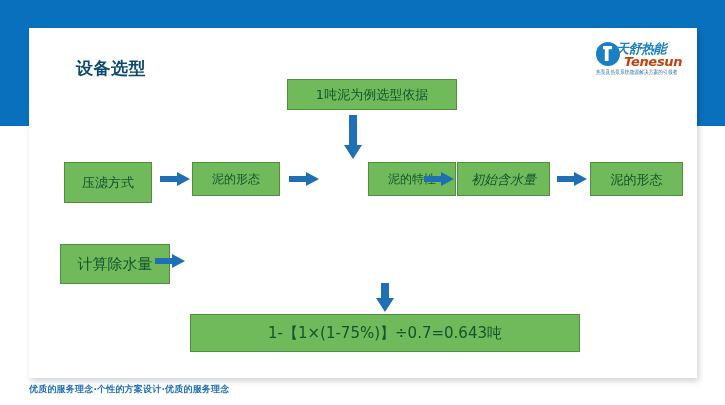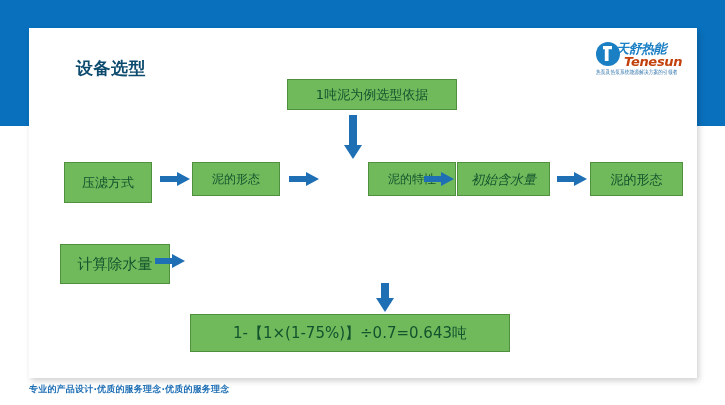--- a/index.html
+++ b/index.html
@@ -133,21 +133,21 @@
     line-height: 1;
   }
   .gbox.top-note   { left: 287px; top: 79px;  width: 170px; height: 31px; font-size: 13px; }
   .gbox.f1 { left: 64px;  top: 162px; width: 88px;  height: 41px; font-size: 13px; }
   .gbox.f2 { left: 192px; top: 162px; width: 88px;  height: 34px; font-size: 12px; }
   .gbox.f3 { left: 328px; top: 162px; width: 88px;  height: 34px; font-size: 12px; margin-left: 40px; }
   .gbox.f4 { left: 457px; top: 162px; width: 93px;  height: 34px; font-size: 13px; font-style: italic; }
   .gbox.f5 { left: 590px; top: 162px; width: 93px;  height: 34px; font-size: 13px; }
   .gbox.s1 { left: 60px;  top: 244px; width: 110px; height: 40px; font-size: 15px; }
   .gbox.s2 { left: 193px; top: 242px; width: 378px; height: 38px; font-size: 14px; }
-  .gbox.result { left: 190px; top: 314px; width: 320px; height: 38px; font-size: 15px; }
+  .gbox.result { left: 190px; top: 314px; width: 390px; height: 38px; font-size: 15px; }
 
   
   .harrow {
     position: absolute;
     width: 30px;
     height: 14px;
   }
   .harrow .shaft {
     position: absolute;
     left: 0; top: 4px;
@@ -267,15 +267,15 @@
     <div class="head"></div>
   </div>
 
   <div class="varrow v2">
     <div class="vshaft"></div>
     <div class="vhead"></div>
   </div>
 
   <div class="gbox result">1-【1×(1-75%)】÷0.7=0.643吨</div>
 
-  <div class="footer">专业的产品设计·优质的服务理念·优质的服务理念</div>
+  <div class="footer">优质的服务理念·个性的方案设计·优质的服务理念</div>
 
 </div>
 
 </body></html>

